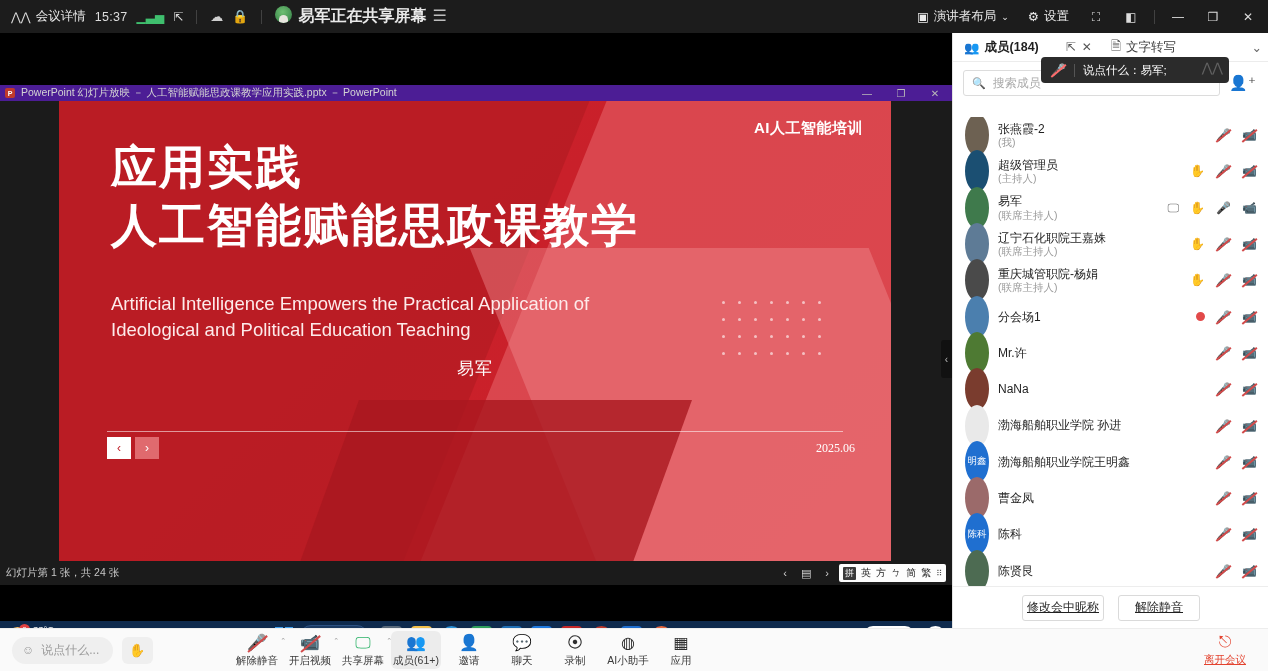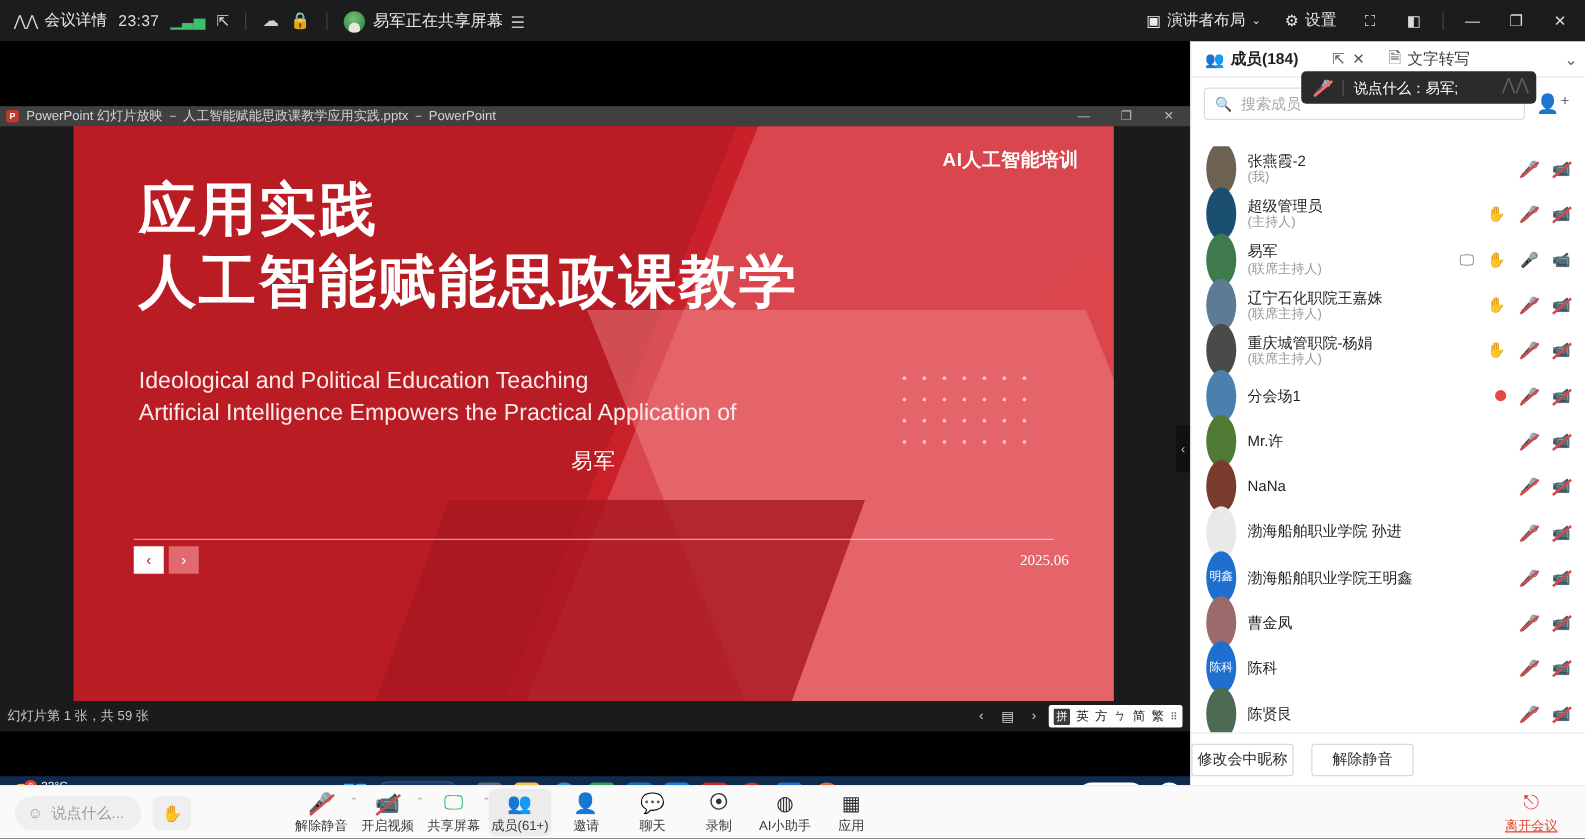--- a/index.html
+++ b/index.html
@@ -19,36 +19,36 @@
   .tb-left { display:flex; align-items:center; gap:9px; padding-left:11px; }
   .tb-item { display:flex; align-items:center; gap:5px; font-size:12.5px; cursor:default; }
   .tb-time { font-size:12.5px; color:#ddd; letter-spacing:.3px; }
   .tb-sep { width:1px; height:14px; background:#414141; margin:0 4px; }
   .tb-right { margin-left:auto; display:flex; align-items:center; gap:3px; padding-right:4px; }
   .tb-btn {
     display:flex; align-items:center; gap:5px; padding:5px 8px; border-radius:4px;
     font-size:12.5px; color:#e9e9e9; cursor:default;
   }
   .win-btn { width:32px; height:26px; display:flex; align-items:center; justify-content:center; color:#dcdcdc; }
-  .sharing-badge { display:flex; align-items:flex-end; gap:6px; font-size:13px; }
+  .sharing-badge { display:flex; align-items:flex-start; gap:6px; font-size:16px;font-weight:bold; }
   .sb-ava {
     width:17px; height:17px; border-radius:50%;
     background:radial-gradient(circle at 45% 35%,#6fbf73,#2f7a42);
     display:inline-block; position:relative; overflow:hidden;
   }
   .sb-ava::after{ content:""; position:absolute; left:4px; top:9px; width:9px; height:9px;
      border-radius:50% 50% 0 0; background:#e8e6df; }
 
   
   .stage { position:absolute; left:0; top:33px; width:952px; height:552px; background:#000; }
 
   .ppt-win { position:absolute; left:0; top:52px; width:952px; height:500px; background:#1b1b1b; }
   .ppt-title {
     height:16px; display:flex; align-items:center; gap:6px; padding-left:5px;
-    font-size:10.5px; color:#d3d3d3; background:#404040; white-space:nowrap; overflow:hidden;
+    font-size:10.5px; color:#d3d3d3; background:#4c1d95; white-space:nowrap; overflow:hidden;
   }
   .ppt-logo { width:10px; height:10px; border-radius:2px; background:#c0392b; position:relative; flex:none; }
   .ppt-logo::after{ content:"P"; position:absolute; inset:0; font-size:7px; color:#fff;
      display:flex; align-items:center; justify-content:center; font-weight:bold; }
   .ppt-wbtns { margin-left:auto; display:flex; }
   .ppt-wbtn { width:34px; height:16px; display:flex; align-items:center; justify-content:center;
      font-size:10px; color:#b9b9b9; }
 
   
   .slide { position:absolute; left:59px; top:16px; width:832px; height:460px; overflow:hidden;
@@ -148,21 +148,21 @@
   .ic { font-size:12px; line-height:1; }
   .ic-mic-off { color:#d24a4a; }
   .ic-cam-off { color:#d24a4a; }
   .ic-mic-on { color:#2fb36a; }
   .ic-cam-on { color:#4a4a4a; }
   .ic-share { color:#6c6c6c; }
   .ic-hand { color:#7d7d7d; }
   .ic-rec { width:9px; height:9px; border-radius:50%; border:2px solid #e24a4a; background:#e24a4a; }
 
   .panel-foot { position:absolute; left:0; bottom:0; width:316px; height:42px;
-     border-top:1px solid #ededed; display:flex; align-items:center; justify-content:flex-start; gap:14px; }
+     border-top:1px solid #ededed; display:flex; align-items:center; justify-content:center; gap:14px;text-decoration:underline; }
   .pbtn { min-width:82px; height:26px; border:1px solid #dadada; border-radius:3px; background:#fff;
      font-size:12px; color:#2b2b2b; display:flex; align-items:center; justify-content:center;
      font-family:inherit; }
 
   .collapse-arrow { position:absolute; left:941px; top:340px; width:11px; height:38px;
      background:#111; color:#bbb; display:flex; align-items:center; justify-content:center;
      font-size:10px; border-radius:3px 0 0 3px; }
 
   
   .mbar { position:absolute; left:0; top:628px; width:1268px; height:43px;
@@ -190,21 +190,21 @@
 <body>
 
 <div class="app">
 
   <div class="topbar">
     <div class="tb-left">
       <div class="tb-item">
         <span style="color:#d9d9d9;font-size:12px;">⋀⋀</span>
         <span>会议详情</span>
       </div>
-      <span class="tb-time">23:37</span>
+      <span class="tb-time">15:37</span>
       <span style="color:#3fbf6e;font-size:12px;">▁▃▅</span>
       <span style="font-size:12px;color:#ddd;">⇱</span>
       <span class="tb-sep"></span>
       <span style="font-size:13px;color:#cfcfcf;">☁</span>
       <span style="font-size:13px;color:#cfcfcf;">🔒</span>
       <span class="tb-sep"></span>
       <span class="sharing-badge">
         <span class="sb-ava"></span>
         <span>易军正在共享屏幕</span>
         <span style="color:#bdbdbd;">☰</span>
@@ -247,22 +247,22 @@
         <div class="wedge-b"></div>
         <div class="wedge-c"></div>
         <div class="wedge-d"></div>
         <div class="slide-inner">
           <div class="slide-tag">AI人工智能培训</div>
           <div class="slide-h1">
             <div>应用实践</div>
             <div>人工智能赋能思政课教学</div>
           </div>
           <div class="slide-sub">
+            <div>Artificial Intelligence Empowers the Practical Application of</div>
             <div>Ideological and Political Education Teaching</div>
-            <div>Artificial Intelligence Empowers the Practical Application of</div>
           </div>
           <div class="dots">
             <i></i>
               <i></i>
               <i></i>
               <i></i>
               <i></i>
               <i></i>
               <i></i>
             <i></i>
@@ -291,21 +291,21 @@
           <div class="slide-rule"></div>
           <div class="navbtns">
             <div class="navb prev">‹</div>
             <div class="navb next">›</div>
           </div>
           <div class="slide-date">2025.06</div>
         </div>
       </div>
 
       <div class="ppt-status">
-        <span>幻灯片第 1 张，共 59 张</span>
+        <span>幻灯片第 1 张，共 24 张</span>
         <span class="nav">
           <span>‹</span>
           <span>▤</span>
           <span>›</span>
         </span>
         <span class="ime">
           <span class="k">拼</span>
           <span>英</span>
           <span>方</span>
           <span>ㄅ</span>

